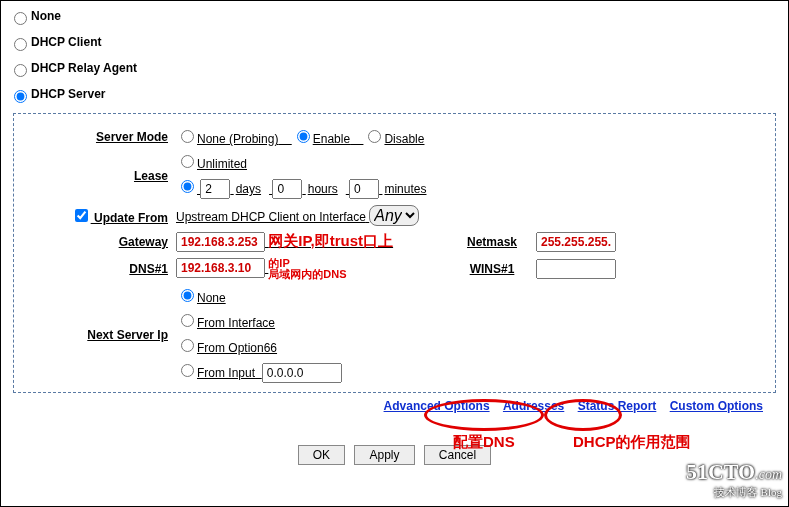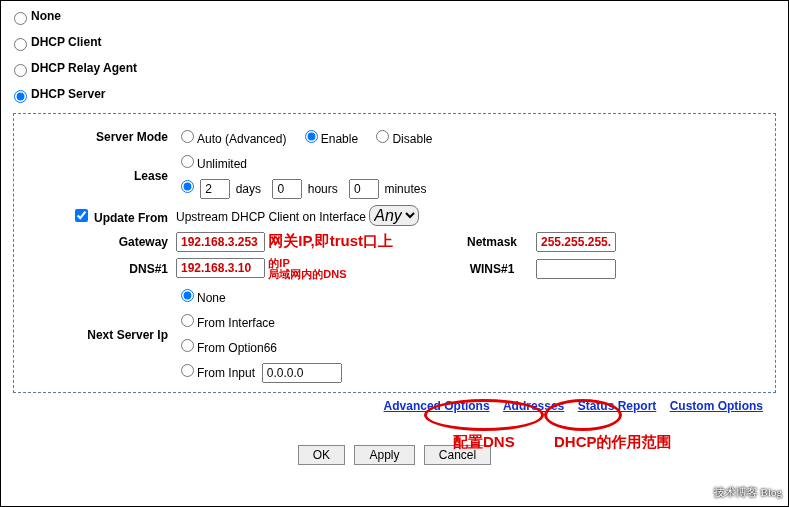--- a/index.html
+++ b/index.html
@@ -16,21 +16,21 @@
     overflow: hidden;
     border: 1px solid #000;
   }
   .radio-line { margin: 4px 0 10px 4px; font-weight: bold; }
   .radio-line input { vertical-align: middle; margin-right: 4px; }
   .panel {
     border: 1px dashed #5a7aa3;
     margin: 4px 8px 0 8px;
     padding: 10px 8px 6px 8px;
   }
-  table.form { width: 100%; border-collapse: collapse; }
+  table.form { width: 100%; border-collapse: collapse; text-decoration: underline; }
   table.form td { padding: 3px 4px; vertical-align: middle; }
   td.lbl { text-align: right; font-weight: bold; white-space: nowrap; width: 150px; }
   td.lbl2 { text-align: center; font-weight: bold; white-space: nowrap; width: 80px; }
   input[type=text] { font-family: inherit; font-size: 12px; padding: 1px 3px; }
   .w30 { width: 30px; }
   .w80 { width: 80px; }
   .w95 { width: 89px; }
   .w100 { width: 80px; }
   .unit { margin: 0 8px 0 2px; }
   .red-input { color: #cc0000; font-weight: bold; }
@@ -72,21 +72,21 @@
 <div class="radio-line"><input type="radio" name="m" style=""><span>DHCP Client</span></div>
 <div class="radio-line"><input type="radio" name="m" style=""><span>DHCP Relay Agent</span></div>
 <div class="radio-line"><input type="radio" name="m" checked="" style=""><span>DHCP Server</span></div>
 
 <div class="panel">
   <table class="form">
     <tbody>
         <tr>
       <td class="lbl">Server Mode</td>
       <td colspan="3">
-        <input type="radio" name="sm" style=""><span>Auto (Advanced)</span>
+        <input type="radio" name="sm" style=""><span>None (Probing)</span>
         &nbsp;&nbsp;
         <input type="radio" name="sm" checked="" style=""><span>Enable</span>
         &nbsp;&nbsp;
         <input type="radio" name="sm" style=""><span>Disable</span>
       </td>
     </tr>
     <tr>
       <td class="lbl" rowspan="2">Lease</td>
       <td colspan="3"><input type="radio" name="ls" style=""><span>Unlimited</span></td>
     </tr>
@@ -150,23 +150,24 @@
 <div class="links-row">
   <a href="#">Advanced Options</a>
   <a href="#">Addresses</a>
   <a href="#">Status Report</a>
   <a href="#">Custom Options</a>
 </div>
 
 <div class="circle" style="left:423px; top:398px; width:120px; height:32px;"></div>
 <div class="circle" style="left:543px; top:398px; width:78px; height:32px;"></div>
 <div class="annot" style="position:absolute; left:452px; top:432px;">配置DNS</div>
-<div class="annot" style="position:absolute; left:553px; top:432px;">DHCP的作用范围</div>
+<div class="annot" style="position:absolute; left:572px; top:432px;">DHCP的作用范围</div>
 
 <div class="btn-row">
   <button class="btn">OK</button>
   <button class="btn">Apply</button>
   <button class="btn">Cancel</button>
 </div>
 
 <div class="watermark">
+  <div class="big"><b>51CTO</b><span style="font-size:14px">.com</span></div>
   <div class="sub"><span>技术博客</span> <span>Blog</span></div>
 </div>
 
 </body></html>

